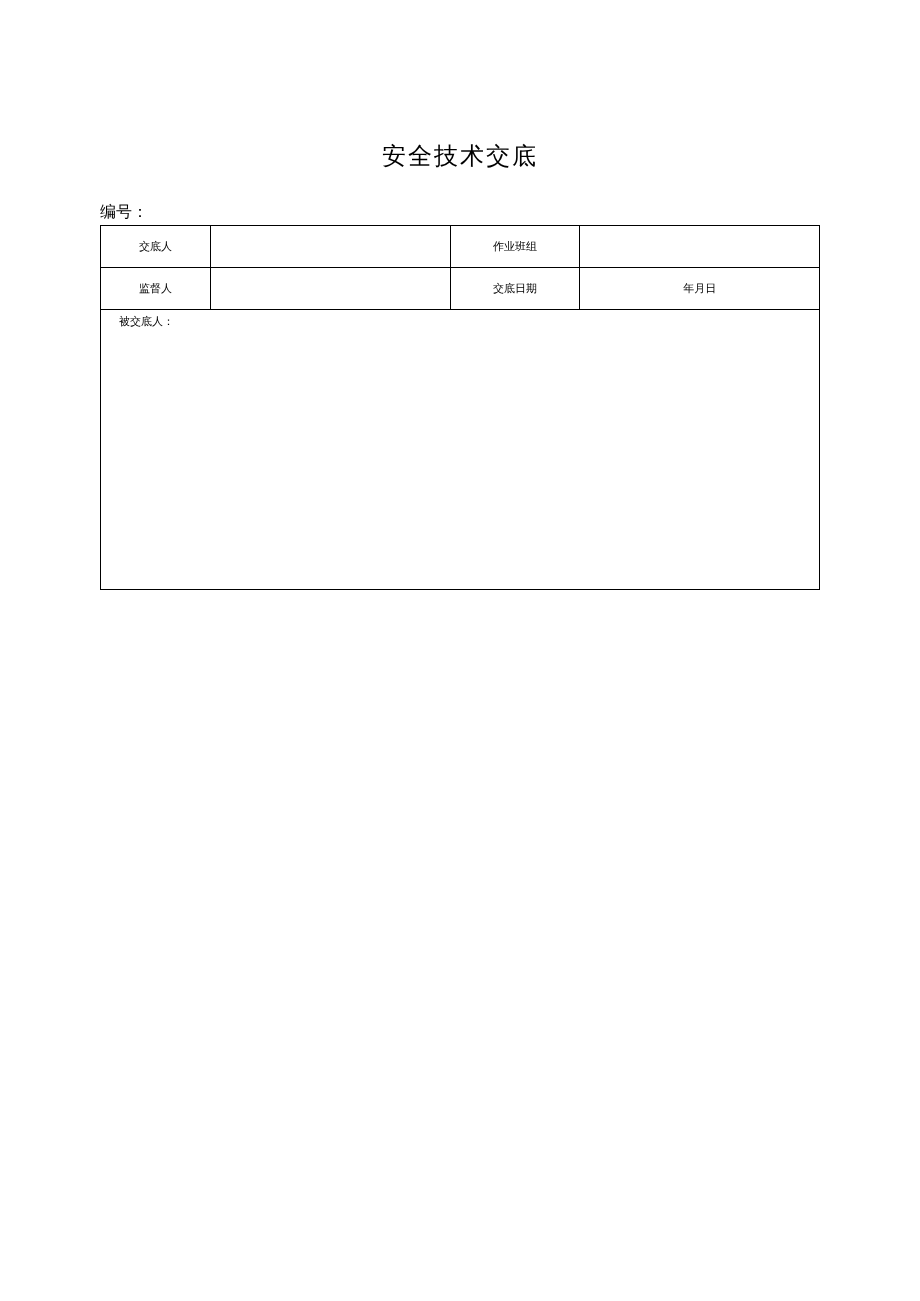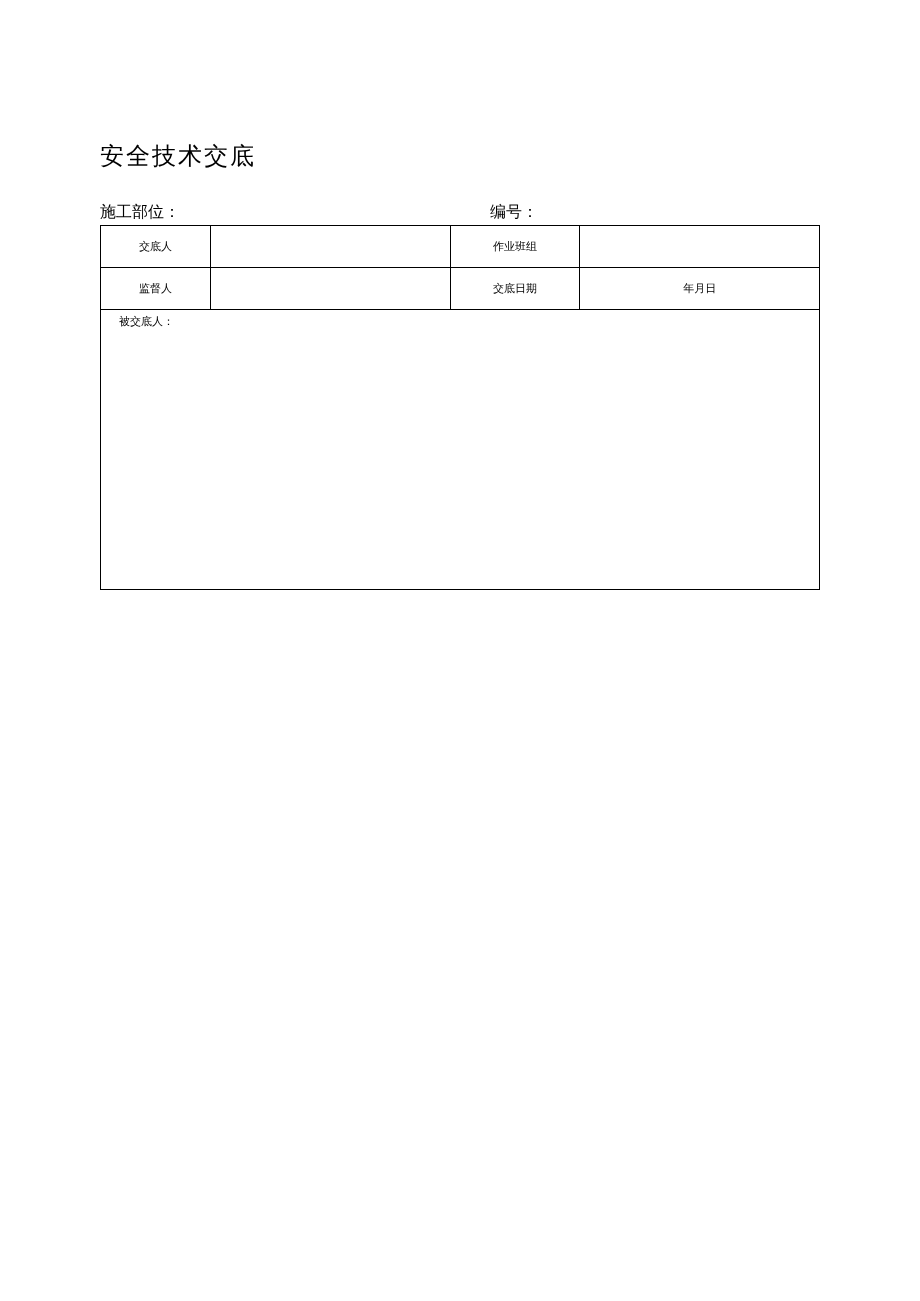--- a/index.html
+++ b/index.html
@@ -11,20 +11,21 @@
       background: #ffffff;
       font-family: "SimSun", "宋体", serif;
       width: 920px;
       height: 1301px;
       position: relative;
     }
     .page {
       padding: 140px 100px 100px 100px;
     }
     .title {
+      text-align: center;
       font-size: 24px;
       font-weight: normal;
       margin-bottom: 30px;
       letter-spacing: 2px;
     }
     .header-row {
       display: flex;
       font-size: 16px;
       margin-bottom: 2px;
     }
@@ -70,24 +71,20 @@
       height: 540px;
     }
   </style>
 </head>
 <body>
 
 <div class="page">
   <h1 class="title">安全技术交底</h1>
 
   <div class="header-row">
-    <div class="header-left">
-      <span>施工部位：</span>
-      <span></span>
-    </div>
     <div class="header-right">
       <span>编号：</span>
       <span></span>
     </div>
   </div>
 
   <table>
     <tbody>
         <tr>
       <td class="label-cell">交底人</td>

